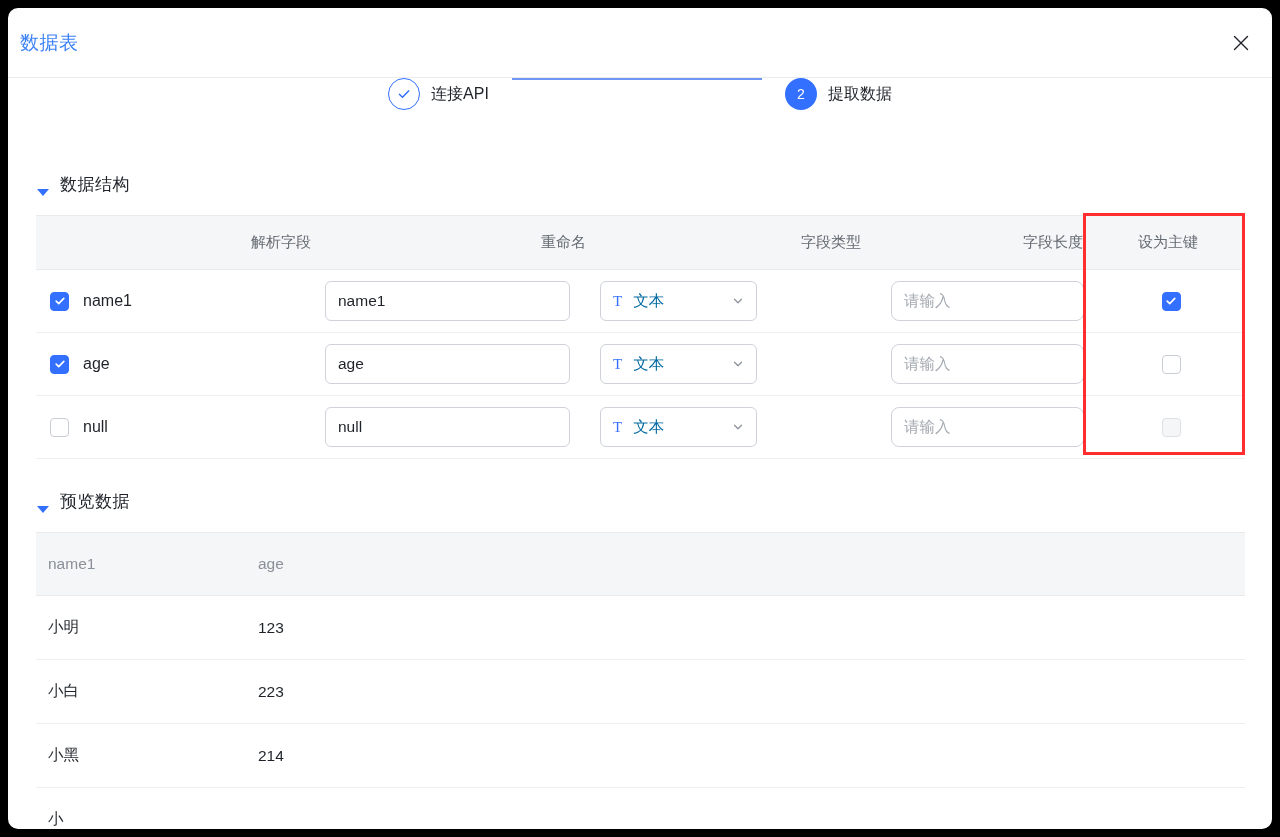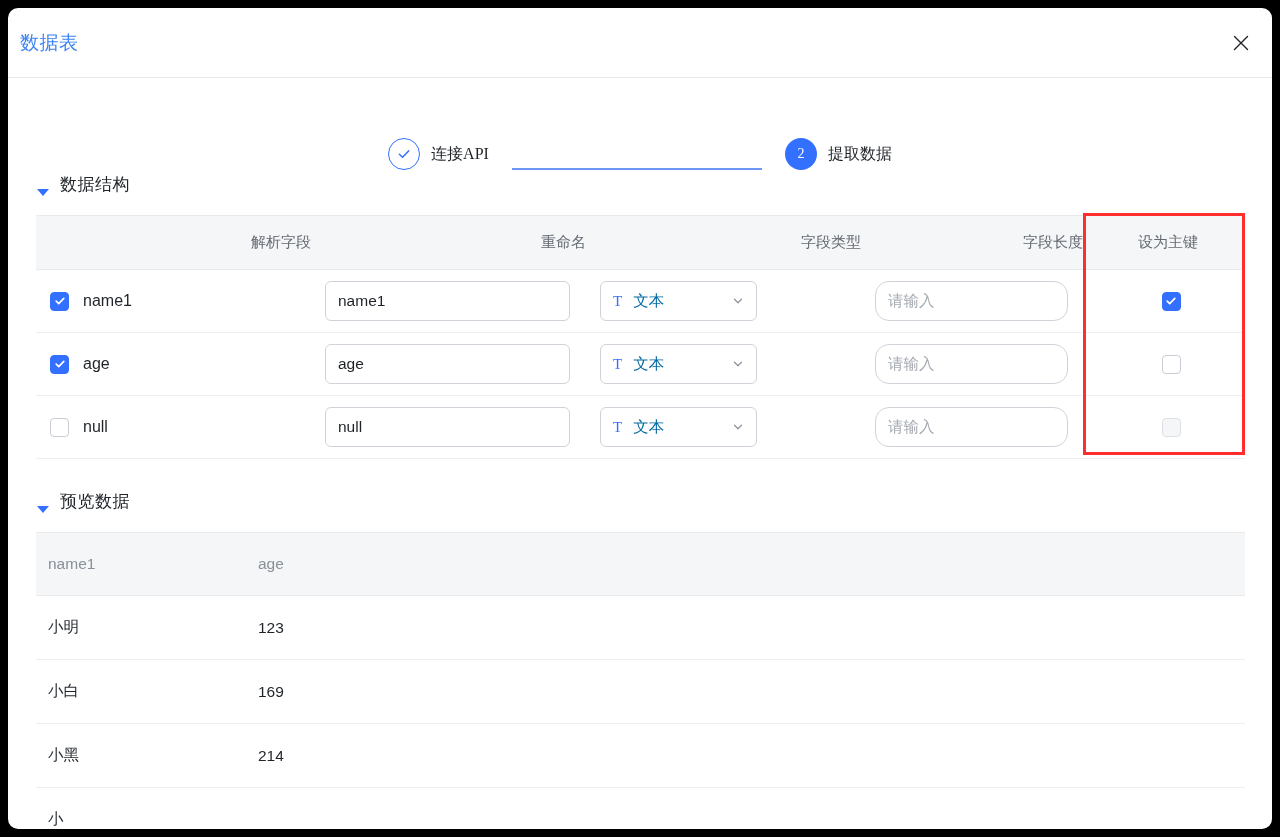--- a/index.html
+++ b/index.html
@@ -44,23 +44,22 @@
   
   .steps {
     position: relative;
     height: 92px;
   }
   .steps-inner {
     position: absolute;
     left: 0; right: 0; top: 0;
     height: 92px;
     display: flex;
-    align-items: flex-end;
+    align-items: flex-start;
     justify-content: center;
-    font-family: Liberation Serif, serif;
   }
   .step { display: flex; align-items: center; gap: 11px; }
   .step-circle {
     width: 32px; height: 32px;
     border-radius: 50%;
     display: flex; align-items: center; justify-content: center;
     font-size: 14px;
     flex: 0 0 auto;
   }
   .step-circle.done {
@@ -199,23 +198,24 @@
     line-height: 1;
   }
   .type-text { font-size: 15.5px; color: #0369a1; flex: 1; }
   .chev { color: #8f959e; display: flex; }
 
   
   .stepper {
     display: flex;
     width: 193px; height: 40px;
     border: 1px solid #cfd3d9;
-    border-radius: 14px;
+    border-radius: 8px;
     background: #fff;
     overflow: hidden;
+    margin-left: 16px;
   }
   .stepper-input {
     flex: 1;
     border: none;
     outline: none;
     background: transparent;
     font-size: 15.5px;
     padding: 0 12px;
     font-family: inherit;
     color: #1f2329;
@@ -451,21 +451,21 @@
           <th>age</th>
         </tr>
       </thead>
       <tbody>
         <tr>
           <td>小明</td>
           <td>123</td>
         </tr>
         <tr>
           <td>小白</td>
-          <td>169</td>
+          <td>223</td>
         </tr>
         <tr>
           <td>小黑</td>
           <td>214</td>
         </tr>
         <tr>
           <td>小</td>
           <td></td>
         </tr>
       </tbody>

